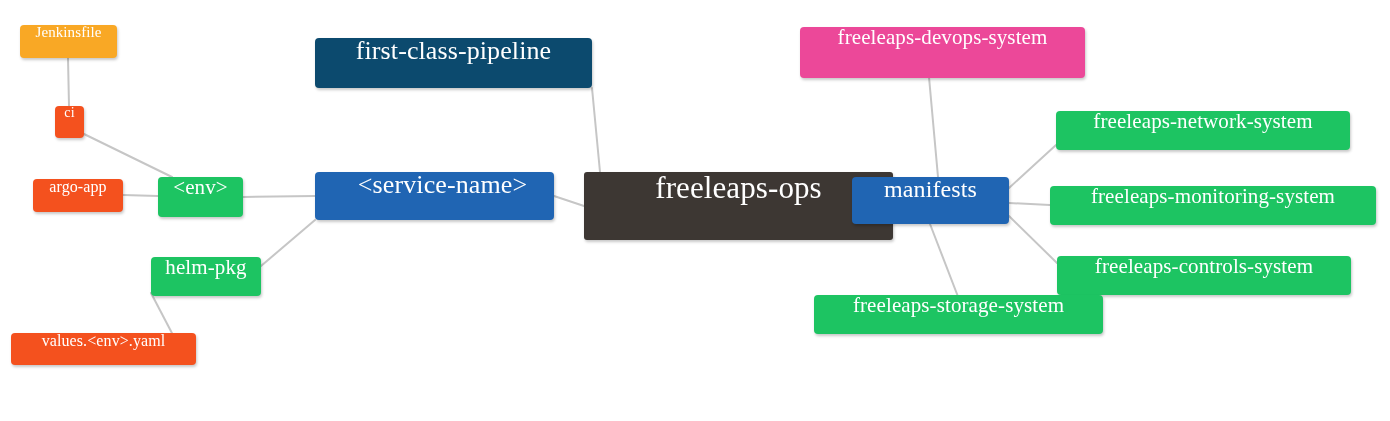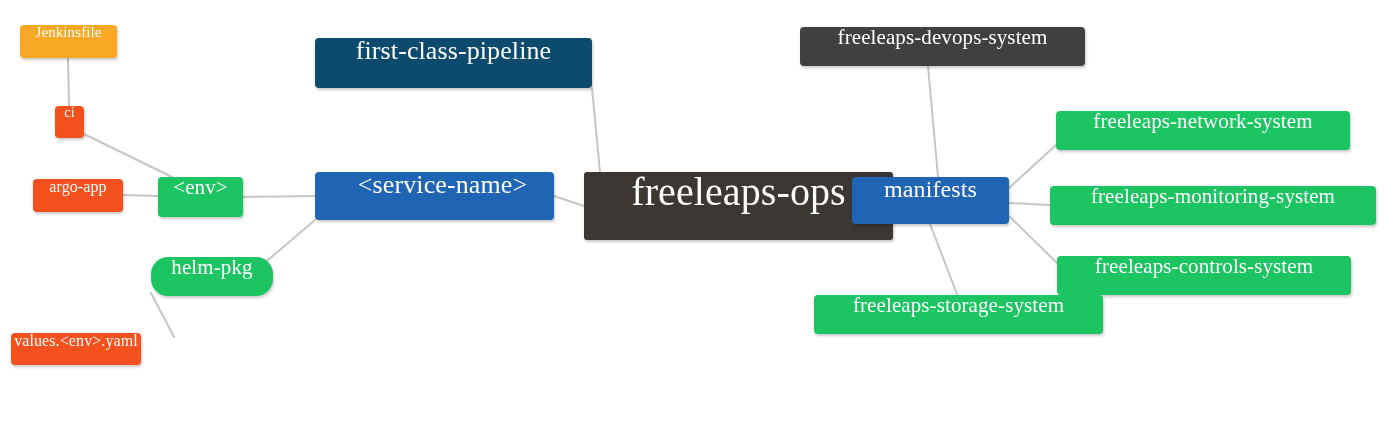--- a/index.html
+++ b/index.html
@@ -86,51 +86,51 @@
         <path d="M 151 293 L 174 337" stroke="#c6c6c6" stroke-width="2" fill="none" stroke-linecap="round"></path>
         <path d="M 938 177 L 928 66" stroke="#c6c6c6" stroke-width="2" fill="none" stroke-linecap="round"></path>
         <path d="M 1009 188 L 1056 145" stroke="#c6c6c6" stroke-width="2" fill="none" stroke-linecap="round"></path>
         <path d="M 1009 203 L 1050 205" stroke="#c6c6c6" stroke-width="2" fill="none" stroke-linecap="round"></path>
         <path d="M 1009 216 L 1057 263" stroke="#c6c6c6" stroke-width="2" fill="none" stroke-linecap="round"></path>
         <path d="M 930 224 L 962 307" stroke="#c6c6c6" stroke-width="2" fill="none" stroke-linecap="round"></path>
       </g>
   </svg>
 
   <div id="node-layer">
-      <div class="node lvl-root" style="left: 584px; top: 172px; width: 309px; height: 68px; background: rgb(61, 55, 51); font-size: 40px;">
+      <div class="node lvl-root" style="left: 584px; top: 172px; width: 309px; height: 68px; background: rgb(61, 55, 51); font-size: 31px;">
         <span>freeleaps-ops</span>
       </div>
       <div class="node lvl-1" style="left: 315px; top: 38px; width: 277px; height: 50px; background: #0c4a6e; font-size: 26px;">
         <span>first-class-pipeline</span>
       </div>
       <div class="node lvl-1" style="left: 315px; top: 172px; width: 239px; height: 48px; background: rgb(32, 101, 179); font-size: 26px; padding-left: 16px;">
         <span>&lt;service-name&gt;</span>
       </div>
       <div class="node lvl-1" style="left: 852px; top: 177px; width: 157px; height: 47px; background: rgb(32, 101, 179); font-size: 24px;">
         <span>manifests</span>
       </div>
       <div class="node lvl-2" style="left: 158px; top: 177px; width: 85px; height: 40px; background: rgb(29, 196, 98); font-size: 21px;">
         <span>&lt;env&gt;</span>
       </div>
-      <div class="node lvl-2" style="left: 151px; top: 257px; width: 122px; height: 39px; background: rgb(29, 196, 98); font-size: 21px; border-radius: 17px;">
+      <div class="node lvl-2" style="left: 151px; top: 257px; width: 110px; height: 39px; background: rgb(29, 196, 98); font-size: 21px;">
         <span>helm-pkg</span>
       </div>
       <div class="node lvl-3" style="left: 55px; top: 106px; width: 29px; height: 32px; background: rgb(244, 81, 30); font-size: 14px;">
         <span>ci</span>
       </div>
       <div class="node lvl-3" style="left: 33px; top: 179px; width: 90px; height: 33px; background: rgb(244, 81, 30); font-size: 16px;">
         <span>argo-app</span>
       </div>
-      <div class="node lvl-3" style="left: 11px; top: 333px; width: 130px; height: 32px; background: rgb(244, 81, 30); font-size: 16px;">
+      <div class="node lvl-3" style="left: 11px; top: 333px; width: 185px; height: 32px; background: rgb(244, 81, 30); font-size: 16px;">
         <span>values.&lt;env&gt;.yaml</span>
       </div>
       <div class="node lvl-4" style="left: 20px; top: 25px; width: 97px; height: 33px; background: rgb(249, 168, 37); font-size: 15px;">
         <span>Jenkinsfile</span>
       </div>
-      <div class="node lvl-2" style="left: 800px; top: 27px; width: 285px; height: 39px; background: #404040; font-size: 21px;">
+      <div class="node lvl-2" style="left: 800px; top: 27px; width: 285px; height: 51px; background: #ec4899; font-size: 21px;">
         <span>freeleaps-devops-system</span>
       </div>
       <div class="node lvl-2" style="left: 1056px; top: 111px; width: 294px; height: 39px; background: rgb(29, 196, 98); font-size: 21px;">
         <span>freeleaps-network-system</span>
       </div>
       <div class="node lvl-2" style="left: 1050px; top: 186px; width: 326px; height: 39px; background: rgb(29, 196, 98); font-size: 21px;">
         <span>freeleaps-monitoring-system</span>
       </div>
       <div class="node lvl-2" style="left: 1057px; top: 256px; width: 294px; height: 39px; background: rgb(29, 196, 98); font-size: 21px;">
         <span>freeleaps-controls-system</span>

